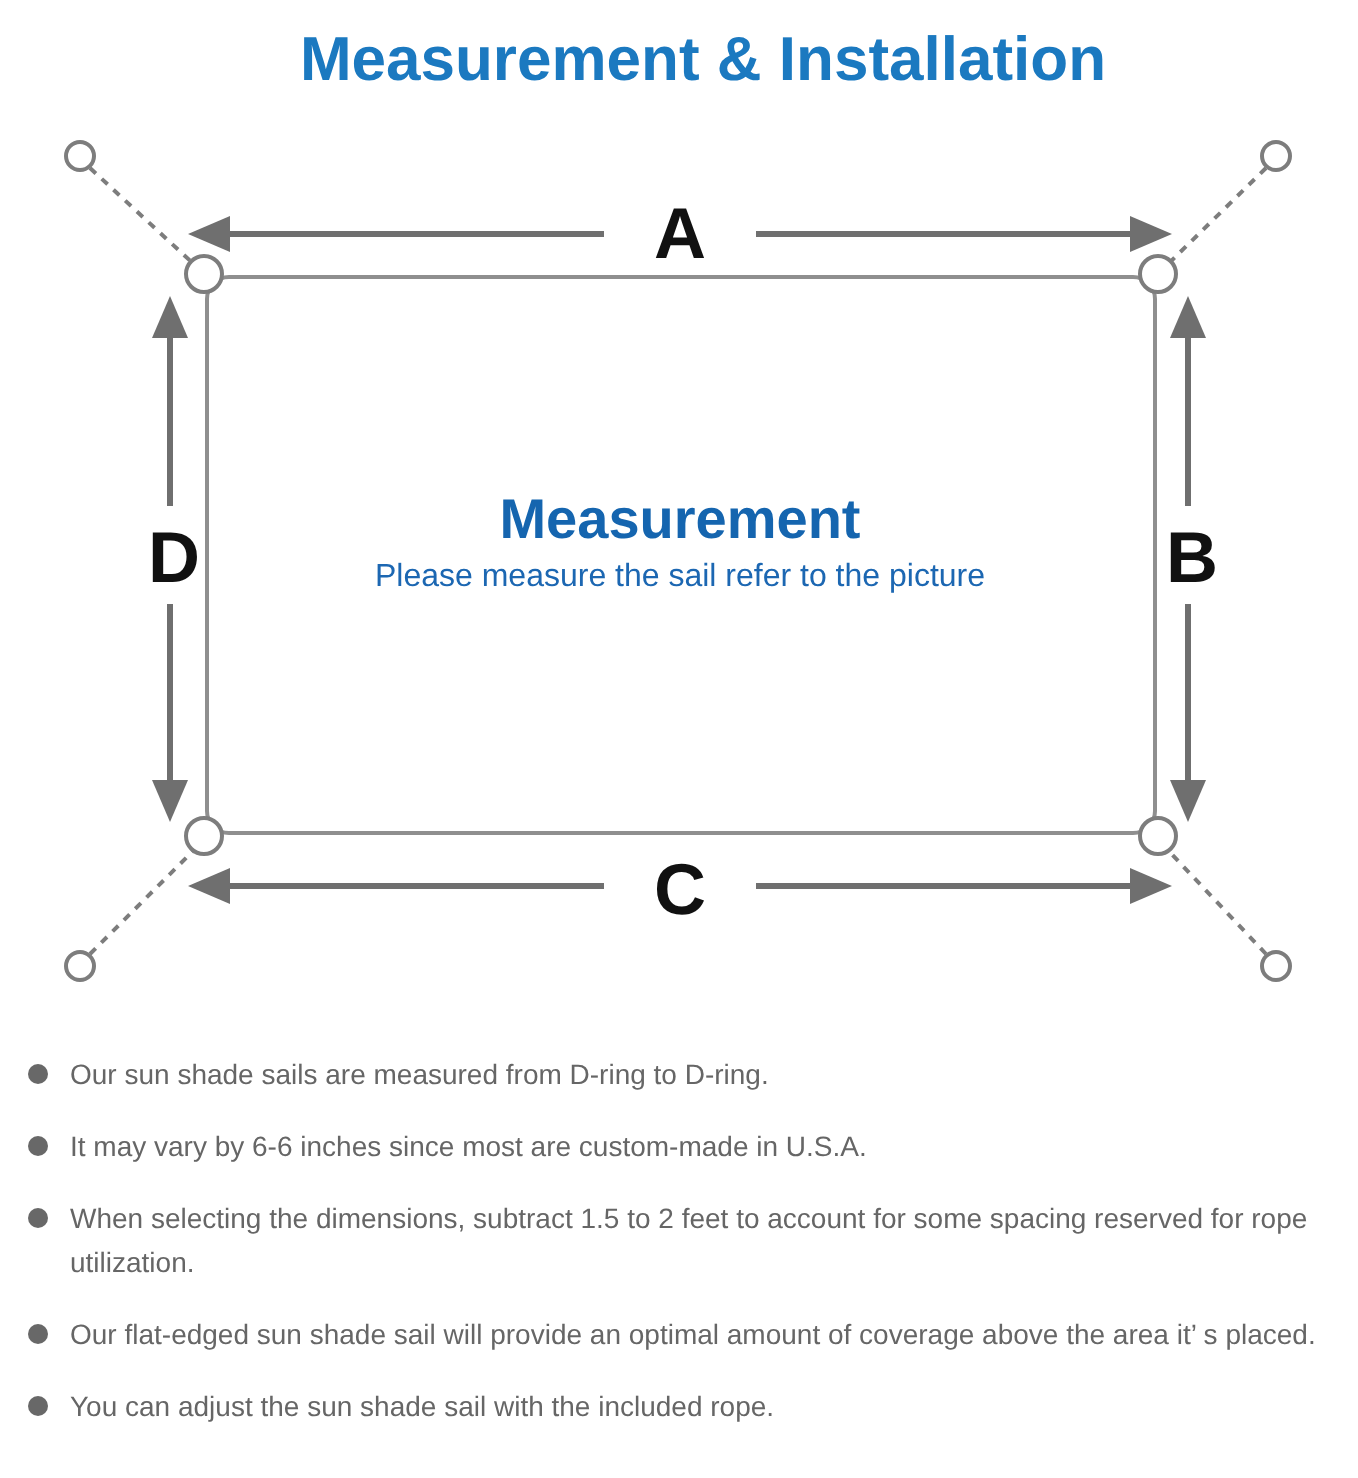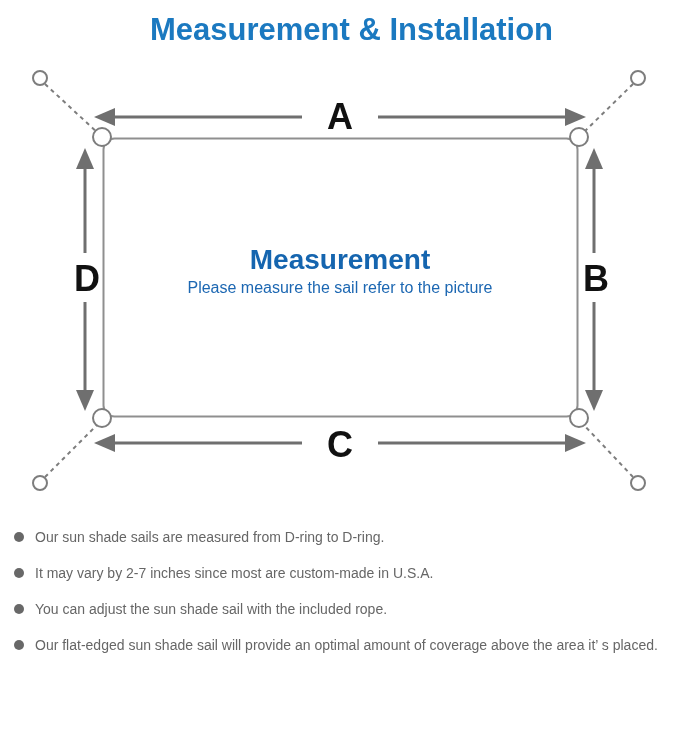--- a/index.html
+++ b/index.html
@@ -152,25 +152,29 @@
     <text class="center-sub" x="340" y="293">Please measure the sail refer to the picture</text>
   </svg>
 
   <div class="notes">
     <div class="bullet-item">
       <span class="bullet-dot"></span>
       <span class="bullet-text">Our sun shade sails are measured from D-ring to D-ring.</span>
     </div>
     <div class="bullet-item">
       <span class="bullet-dot"></span>
-      <span class="bullet-text">It may vary by 2-7 inches since most are custom-made in U.S.A.</span>
+      <span class="bullet-text">It may vary by 6-6 inches since most are custom-made in U.S.A.</span>
+    </div>
+    <div class="bullet-item">
+      <span class="bullet-dot"></span>
+      <span class="bullet-text">When selecting the dimensions, subtract 1.5 to 2 feet to account for some spacing reserved for rope utilization.</span>
+    </div>
+    <div class="bullet-item">
+      <span class="bullet-dot"></span>
+      <span class="bullet-text">Our flat-edged sun shade sail will provide an optimal amount of coverage above the area it’ s placed.</span>
     </div>
     <div class="bullet-item">
       <span class="bullet-dot"></span>
       <span class="bullet-text">You can adjust the sun shade sail with the included rope.</span>
-    </div>
-    <div class="bullet-item">
-      <span class="bullet-dot"></span>
-      <span class="bullet-text">Our flat-edged sun shade sail will provide an optimal amount of coverage above the area it’ s placed.</span>
     </div>
   </div>
 
 </div>
 
 </body></html>

